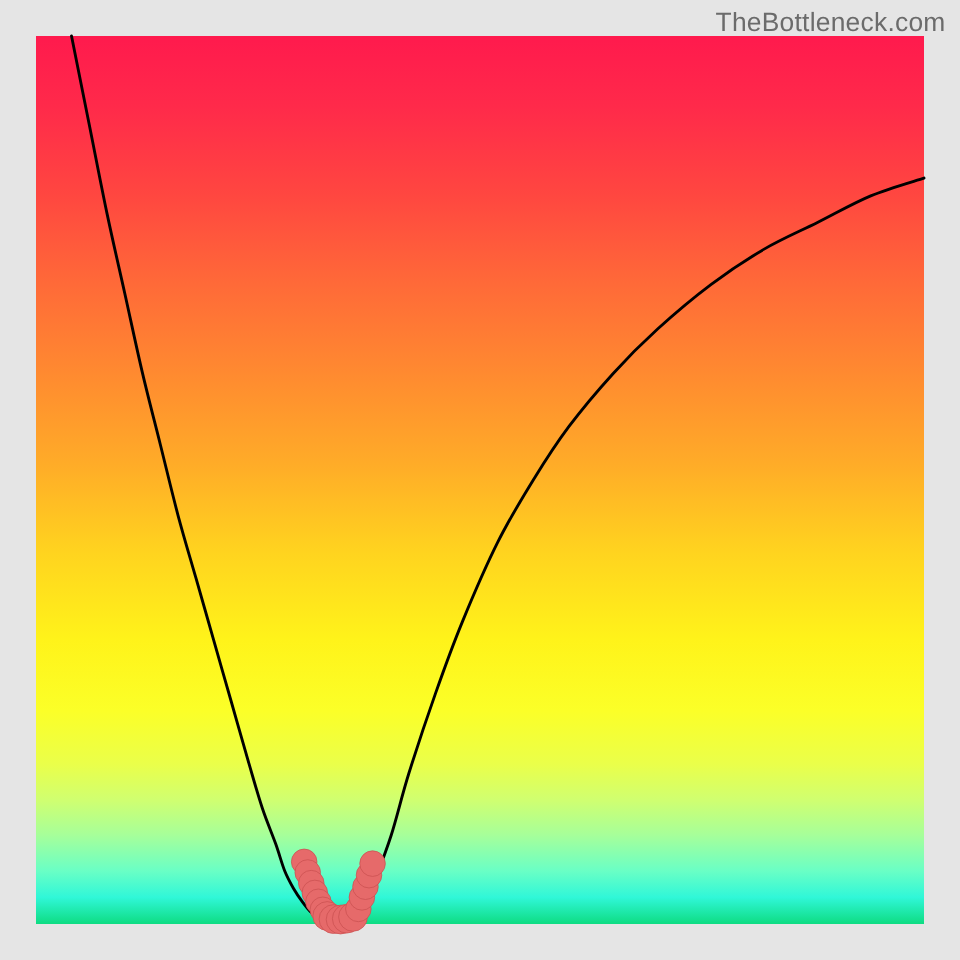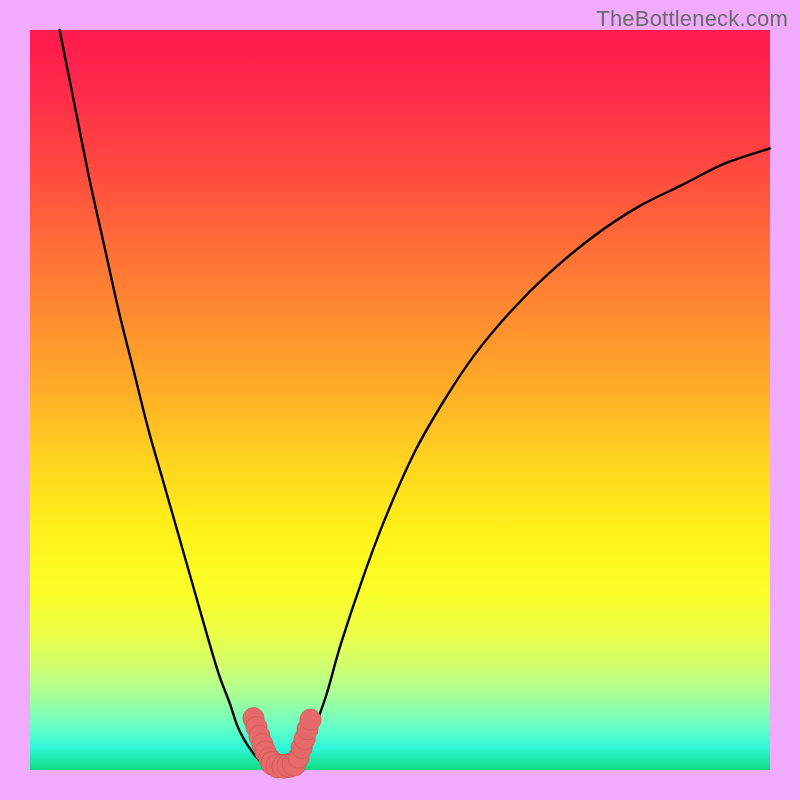--- a/index.html
+++ b/index.html
@@ -10,21 +10,21 @@
     background: #000;
     overflow: hidden;
     font-family: Arial, Helvetica, sans-serif;
   }
   .frame {
     position: absolute;
     left: 0;
     top: 0;
     width: 800px;
     height: 800px;
-    background: #f0abfc;
+    background: #e5e5e5;
   }
   .plot {
     position: absolute;
     left: 30px;
     top: 30px;
     width: 740px;
     height: 740px;
     background: linear-gradient(to bottom,
       #ff1a4d 0%,
       #ff2a4a 8%,

